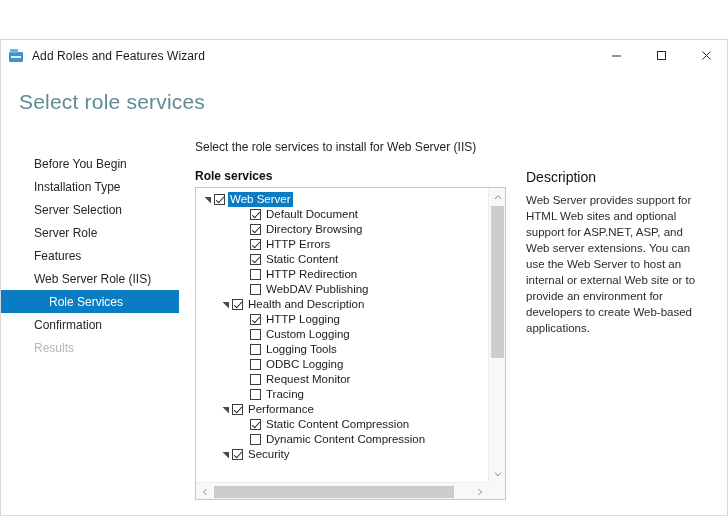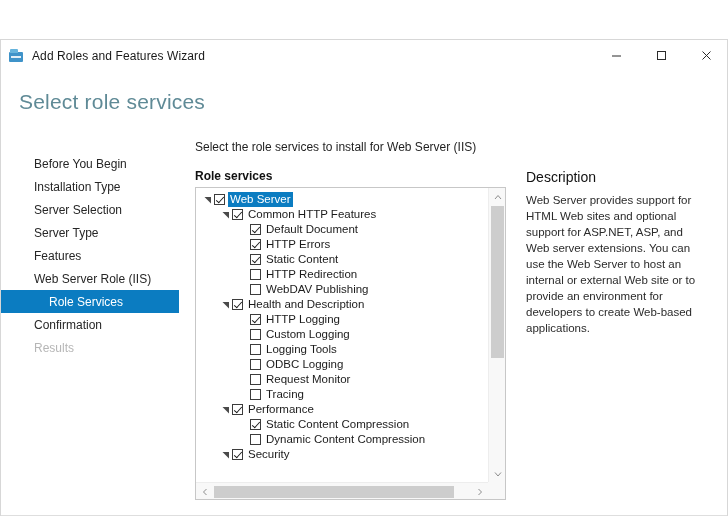--- a/index.html
+++ b/index.html
@@ -332,21 +332,21 @@
       </div>
     </div>
   </div>
 
   <div class="page-title">Select role services</div>
 
   <div class="nav">
       <div class="nav-item">Before You Begin</div>
       <div class="nav-item">Installation Type</div>
       <div class="nav-item">Server Selection</div>
-      <div class="nav-item">Server Type</div>
+      <div class="nav-item">Server Role</div>
       <div class="nav-item">Features</div>
       <div class="nav-item">Web Server Role (IIS)</div>
       <div class="nav-item sub selected">Role Services</div>
       <div class="nav-item">Confirmation</div>
       <div class="nav-item disabled">Results</div>
     </div>
 
   <div class="instruction">Select the role services to install for Web Server (IIS)</div>
   <div class="section-label">Role services</div>
 
@@ -355,119 +355,115 @@
       <div class="tree-rows">
           <div class="tree-row selected" style="padding-left: 6px;">
             <span class="expander">
               <svg width="8" height="8" viewBox="0 0 8 8">
                 <polygon points="0.5,1 7,1 7,7.5" fill="#4a4a4a"></polygon>
               </svg>
             </span>
             <span class="cb checked"></span>
             <span class="row-label">Web Server</span>
           </div>
+          <div class="tree-row" style="padding-left: 42px;">
+            <span class="expander empty"></span>
+            <span class="cb checked"></span>
+            <span class="row-label">Default Document</span>
+          </div>
+          <div class="tree-row" style="padding-left: 42px;">
+            <span class="expander empty"></span>
+            <span class="cb checked"></span>
+            <span class="row-label">Directory Browsing</span>
+          </div>
+          <div class="tree-row" style="padding-left: 42px;">
+            <span class="expander empty"></span>
+            <span class="cb checked"></span>
+            <span class="row-label">HTTP Errors</span>
+          </div>
+          <div class="tree-row" style="padding-left: 42px;">
+            <span class="expander empty"></span>
+            <span class="cb checked"></span>
+            <span class="row-label">Static Content</span>
+          </div>
+          <div class="tree-row" style="padding-left: 42px;">
+            <span class="expander empty"></span>
+            <span class="cb"></span>
+            <span class="row-label">HTTP Redirection</span>
+          </div>
+          <div class="tree-row" style="padding-left: 42px;">
+            <span class="expander empty"></span>
+            <span class="cb"></span>
+            <span class="row-label">WebDAV Publishing</span>
+          </div>
           <div class="tree-row" style="padding-left: 24px;">
             <span class="expander">
               <svg width="8" height="8" viewBox="0 0 8 8">
                 <polygon points="0.5,1 7,1 7,7.5" fill="#4a4a4a"></polygon>
               </svg>
             </span>
             <span class="cb checked"></span>
-            <span class="row-label">Common HTTP Features</span>
-          </div>
-          <div class="tree-row" style="padding-left: 42px;">
-            <span class="expander empty"></span>
-            <span class="cb checked"></span>
-            <span class="row-label">Default Document</span>
-          </div>
-          <div class="tree-row" style="padding-left: 42px;">
-            <span class="expander empty"></span>
-            <span class="cb checked"></span>
-            <span class="row-label">HTTP Errors</span>
-          </div>
-          <div class="tree-row" style="padding-left: 42px;">
-            <span class="expander empty"></span>
-            <span class="cb checked"></span>
-            <span class="row-label">Static Content</span>
-          </div>
-          <div class="tree-row" style="padding-left: 42px;">
-            <span class="expander empty"></span>
-            <span class="cb"></span>
-            <span class="row-label">HTTP Redirection</span>
-          </div>
-          <div class="tree-row" style="padding-left: 42px;">
-            <span class="expander empty"></span>
-            <span class="cb"></span>
-            <span class="row-label">WebDAV Publishing</span>
+            <span class="row-label">Health and Description</span>
+          </div>
+          <div class="tree-row" style="padding-left: 42px;">
+            <span class="expander empty"></span>
+            <span class="cb checked"></span>
+            <span class="row-label">HTTP Logging</span>
+          </div>
+          <div class="tree-row" style="padding-left: 42px;">
+            <span class="expander empty"></span>
+            <span class="cb"></span>
+            <span class="row-label">Custom Logging</span>
+          </div>
+          <div class="tree-row" style="padding-left: 42px;">
+            <span class="expander empty"></span>
+            <span class="cb"></span>
+            <span class="row-label">Logging Tools</span>
+          </div>
+          <div class="tree-row" style="padding-left: 42px;">
+            <span class="expander empty"></span>
+            <span class="cb"></span>
+            <span class="row-label">ODBC Logging</span>
+          </div>
+          <div class="tree-row" style="padding-left: 42px;">
+            <span class="expander empty"></span>
+            <span class="cb"></span>
+            <span class="row-label">Request Monitor</span>
+          </div>
+          <div class="tree-row" style="padding-left: 42px;">
+            <span class="expander empty"></span>
+            <span class="cb"></span>
+            <span class="row-label">Tracing</span>
           </div>
           <div class="tree-row" style="padding-left: 24px;">
             <span class="expander">
               <svg width="8" height="8" viewBox="0 0 8 8">
                 <polygon points="0.5,1 7,1 7,7.5" fill="#4a4a4a"></polygon>
               </svg>
             </span>
             <span class="cb checked"></span>
-            <span class="row-label">Health and Description</span>
-          </div>
-          <div class="tree-row" style="padding-left: 42px;">
-            <span class="expander empty"></span>
-            <span class="cb checked"></span>
-            <span class="row-label">HTTP Logging</span>
-          </div>
-          <div class="tree-row" style="padding-left: 42px;">
-            <span class="expander empty"></span>
-            <span class="cb"></span>
-            <span class="row-label">Custom Logging</span>
-          </div>
-          <div class="tree-row" style="padding-left: 42px;">
-            <span class="expander empty"></span>
-            <span class="cb"></span>
-            <span class="row-label">Logging Tools</span>
-          </div>
-          <div class="tree-row" style="padding-left: 42px;">
-            <span class="expander empty"></span>
-            <span class="cb"></span>
-            <span class="row-label">ODBC Logging</span>
-          </div>
-          <div class="tree-row" style="padding-left: 42px;">
-            <span class="expander empty"></span>
-            <span class="cb"></span>
-            <span class="row-label">Request Monitor</span>
-          </div>
-          <div class="tree-row" style="padding-left: 42px;">
-            <span class="expander empty"></span>
-            <span class="cb"></span>
-            <span class="row-label">Tracing</span>
+            <span class="row-label">Performance</span>
+          </div>
+          <div class="tree-row" style="padding-left: 42px;">
+            <span class="expander empty"></span>
+            <span class="cb checked"></span>
+            <span class="row-label">Static Content Compression</span>
+          </div>
+          <div class="tree-row" style="padding-left: 42px;">
+            <span class="expander empty"></span>
+            <span class="cb"></span>
+            <span class="row-label">Dynamic Content Compression</span>
           </div>
           <div class="tree-row" style="padding-left: 24px;">
             <span class="expander">
               <svg width="8" height="8" viewBox="0 0 8 8">
                 <polygon points="0.5,1 7,1 7,7.5" fill="#4a4a4a"></polygon>
               </svg>
             </span>
             <span class="cb checked"></span>
-            <span class="row-label">Performance</span>
-          </div>
-          <div class="tree-row" style="padding-left: 42px;">
-            <span class="expander empty"></span>
-            <span class="cb checked"></span>
-            <span class="row-label">Static Content Compression</span>
-          </div>
-          <div class="tree-row" style="padding-left: 42px;">
-            <span class="expander empty"></span>
-            <span class="cb"></span>
-            <span class="row-label">Dynamic Content Compression</span>
-          </div>
-          <div class="tree-row" style="padding-left: 24px;">
-            <span class="expander">
-              <svg width="8" height="8" viewBox="0 0 8 8">
-                <polygon points="0.5,1 7,1 7,7.5" fill="#4a4a4a"></polygon>
-              </svg>
-            </span>
-            <span class="cb checked"></span>
             <span class="row-label">Security</span>
           </div>
         </div>
     </div>
 
     <div class="vscroll">
       <div class="sb-arrow up">
         <svg width="8" height="6" viewBox="0 0 8 6">
             <polyline points="1,5 4,1.5 7,5" fill="none" stroke="currentColor" stroke-width="1"></polyline>
           </svg>

